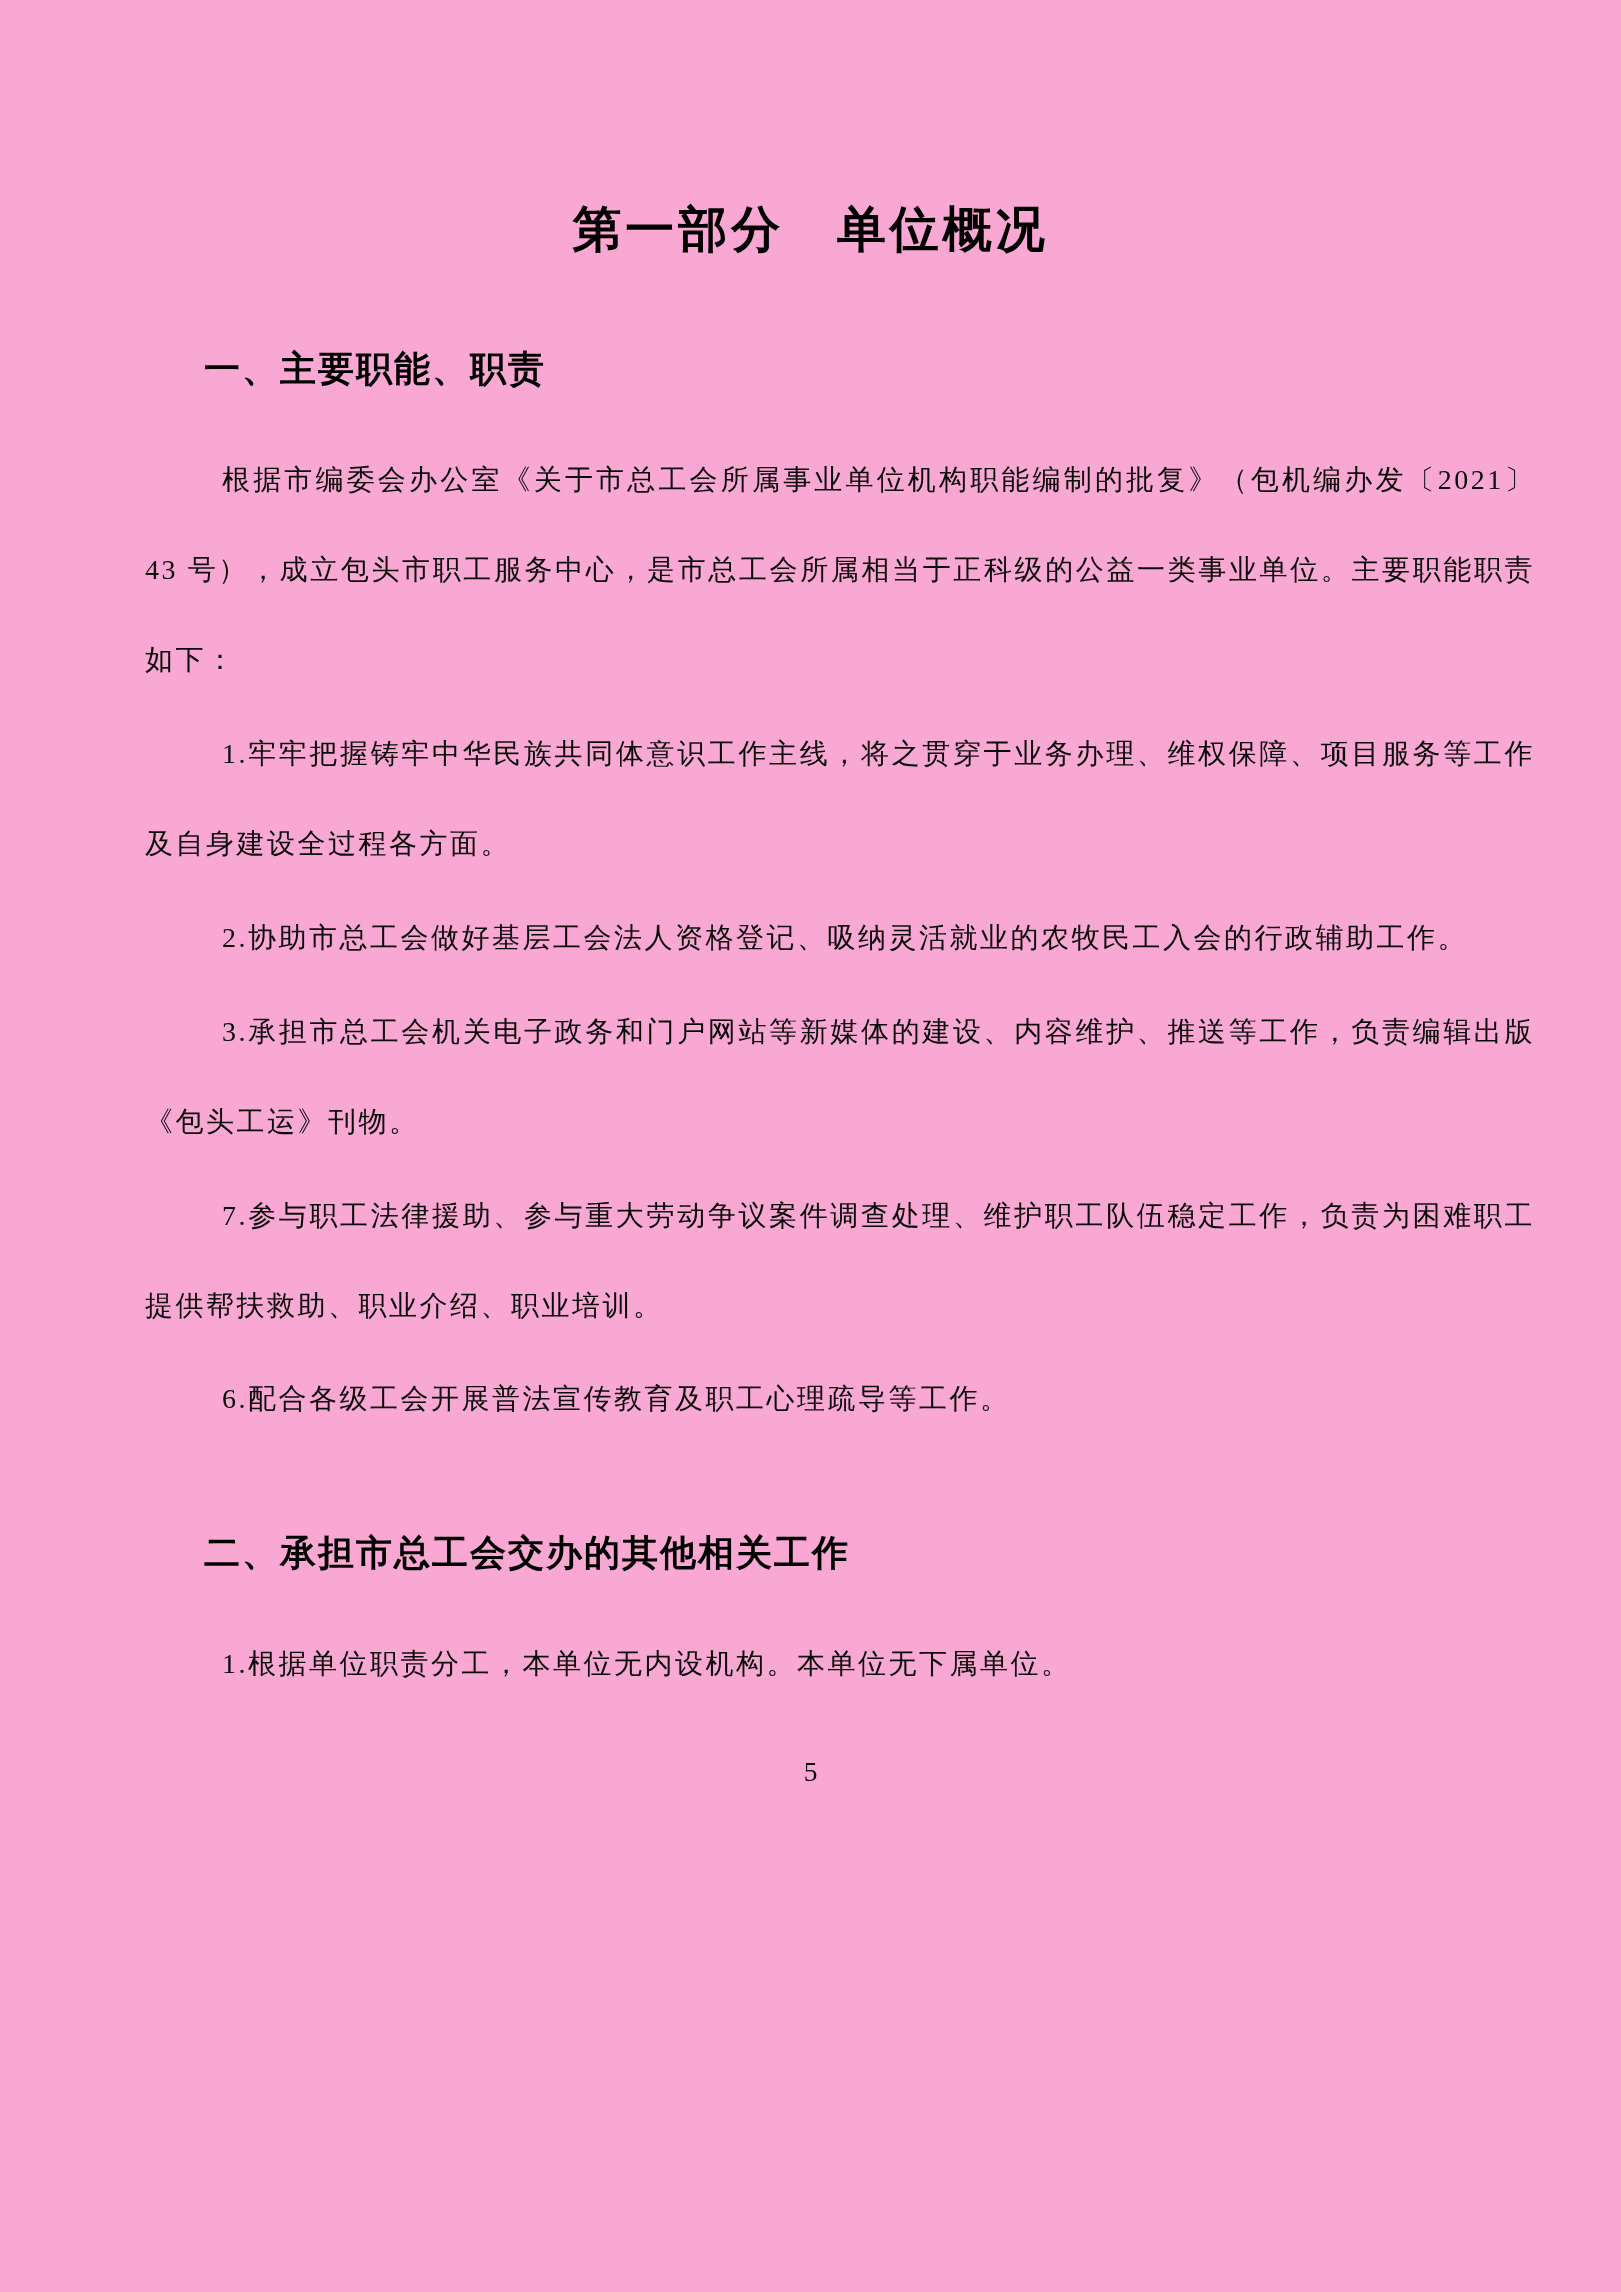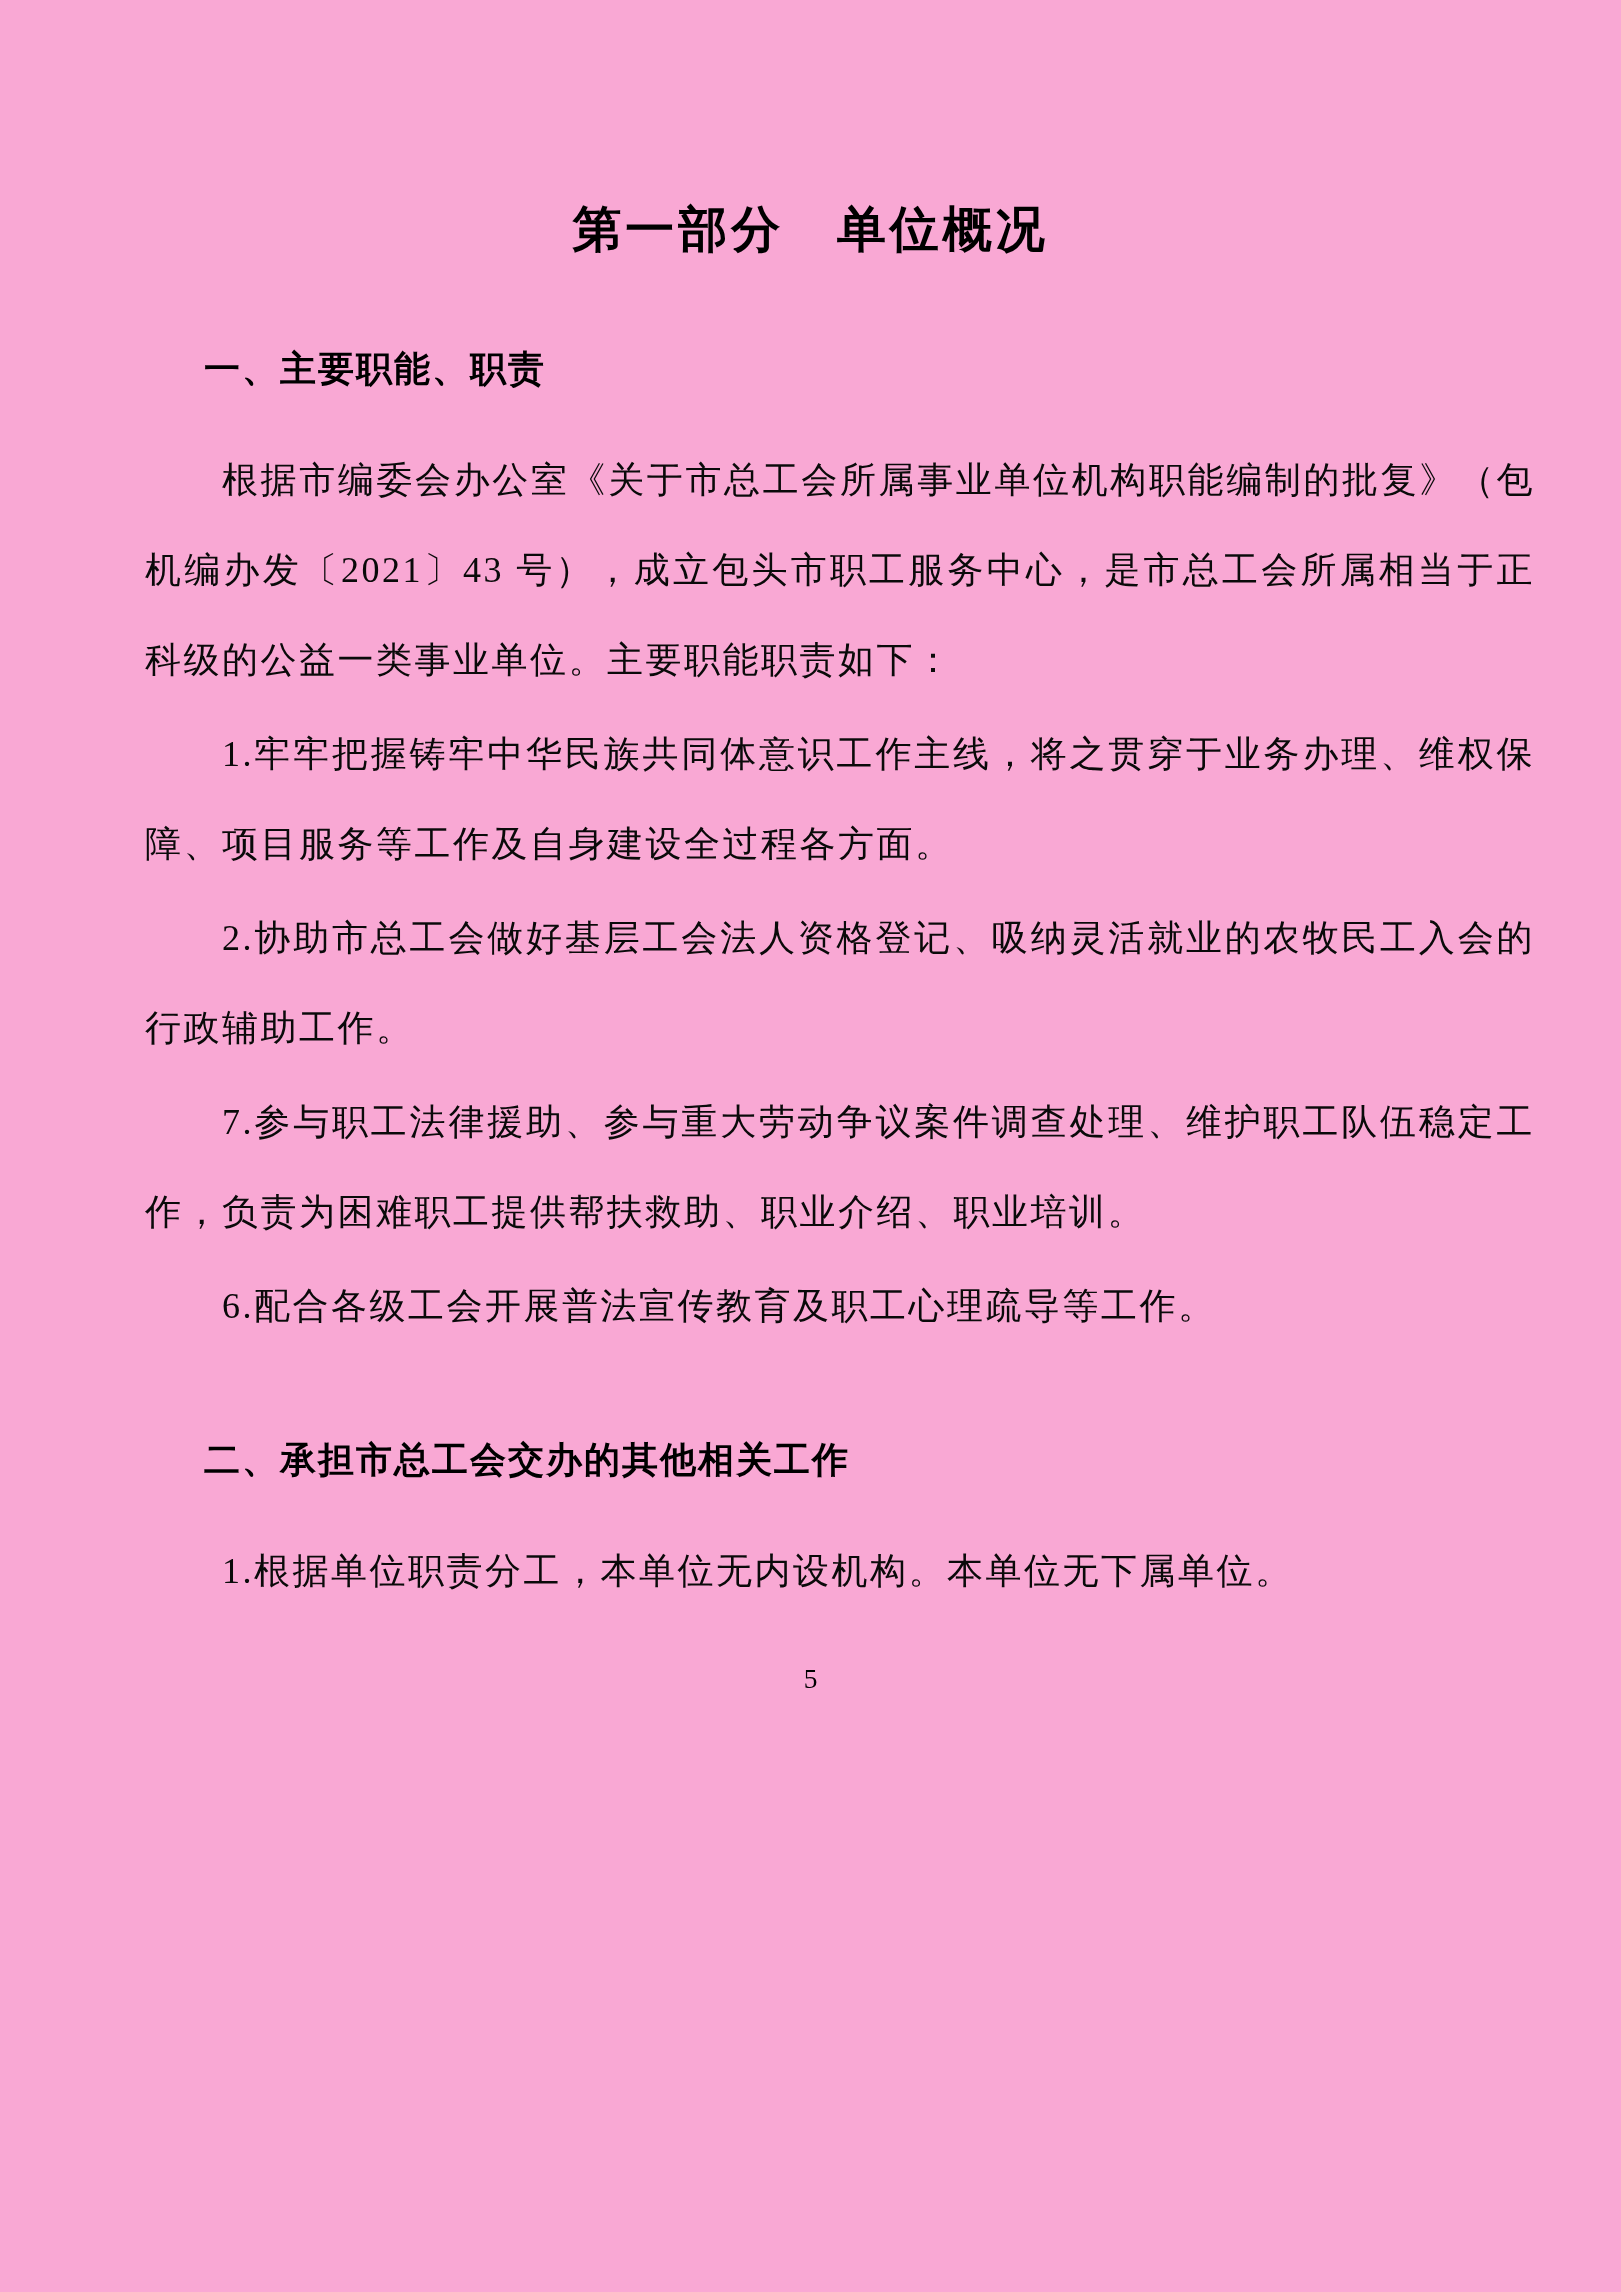--- a/index.html
+++ b/index.html
@@ -35,21 +35,21 @@
     font-weight: bold;
     font-size: 36px;
     line-height: 45px;
     letter-spacing: 2px;
     margin: 86px 0 44px 0;
     text-indent: 59px;
     color: #000000;
   }
   .para {
     font-family: "Liberation Serif", "DejaVu Serif", serif;
-    font-size: 36px;
+    font-size: 28px;
     line-height: 90px;
     letter-spacing: 2.5px;
     margin: 0 0 3.9px 0;
     text-indent: 77px;
     text-align: justify;
     color: #0a0a0a;
   }
   .page-number {
     margin-top: 47px;
     text-align: center;
@@ -69,20 +69,21 @@
   <div class="doc-body">
 
     <h2 class="section-heading">一、主要职能、职责</h2>
 
     <p class="para">根据市编委会办公室《关于市总工会所属事业单位机构职能编制的批复》（包机编办发〔2021〕43 号），成立包头市职工服务中心，是市总工会所属相当于正科级的公益一类事业单位。主要职能职责如下：</p>
 
     <p class="para">1.牢牢把握铸牢中华民族共同体意识工作主线，将之贯穿于业务办理、维权保障、项目服务等工作及自身建设全过程各方面。</p>
 
     <p class="para">2.协助市总工会做好基层工会法人资格登记、吸纳灵活就业的农牧民工入会的行政辅助工作。</p>
 
+    <p class="para">3.承担市总工会机关电子政务和门户网站等新媒体的建设、内容维护、推送等工作，负责编辑出版《包头工运》刊物。</p>
 
 
     <p class="para">7.参与职工法律援助、参与重大劳动争议案件调查处理、维护职工队伍稳定工作，负责为困难职工提供帮扶救助、职业介绍、职业培训。</p>
 
     <p class="para">6.配合各级工会开展普法宣传教育及职工心理疏导等工作。</p>
 
 
     <h2 class="section-heading">二、承担市总工会交办的其他相关工作</h2>
 
     <p class="para">1.根据单位职责分工，本单位无内设机构。本单位无下属单位。</p>

